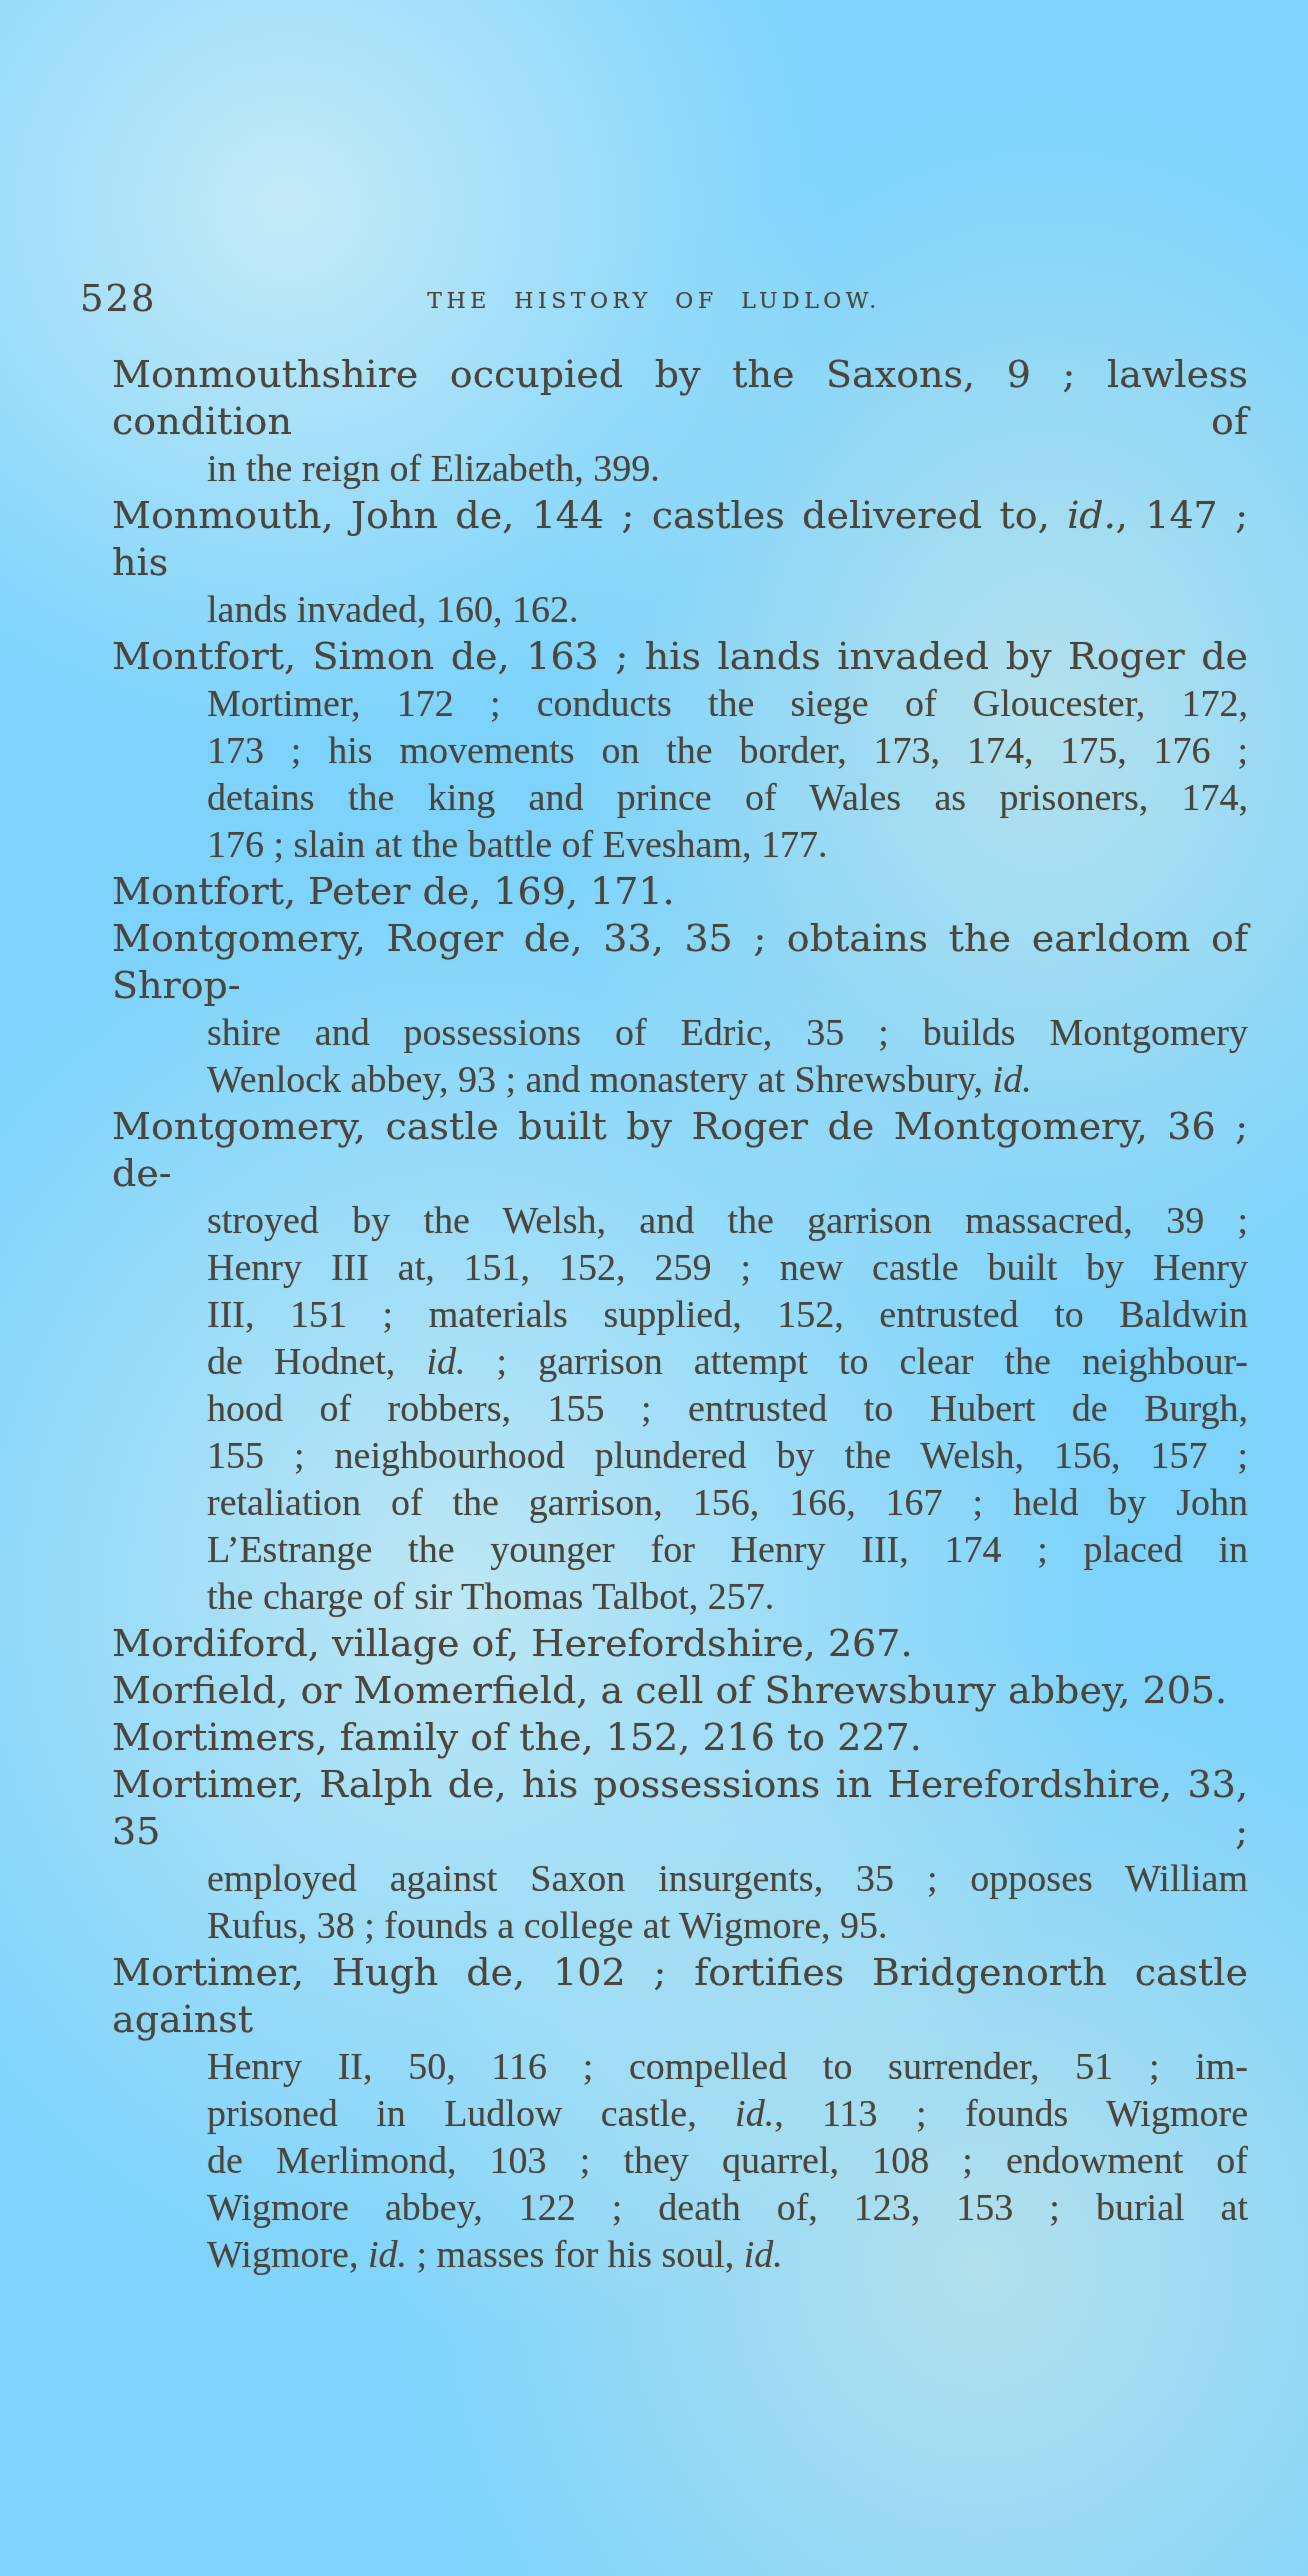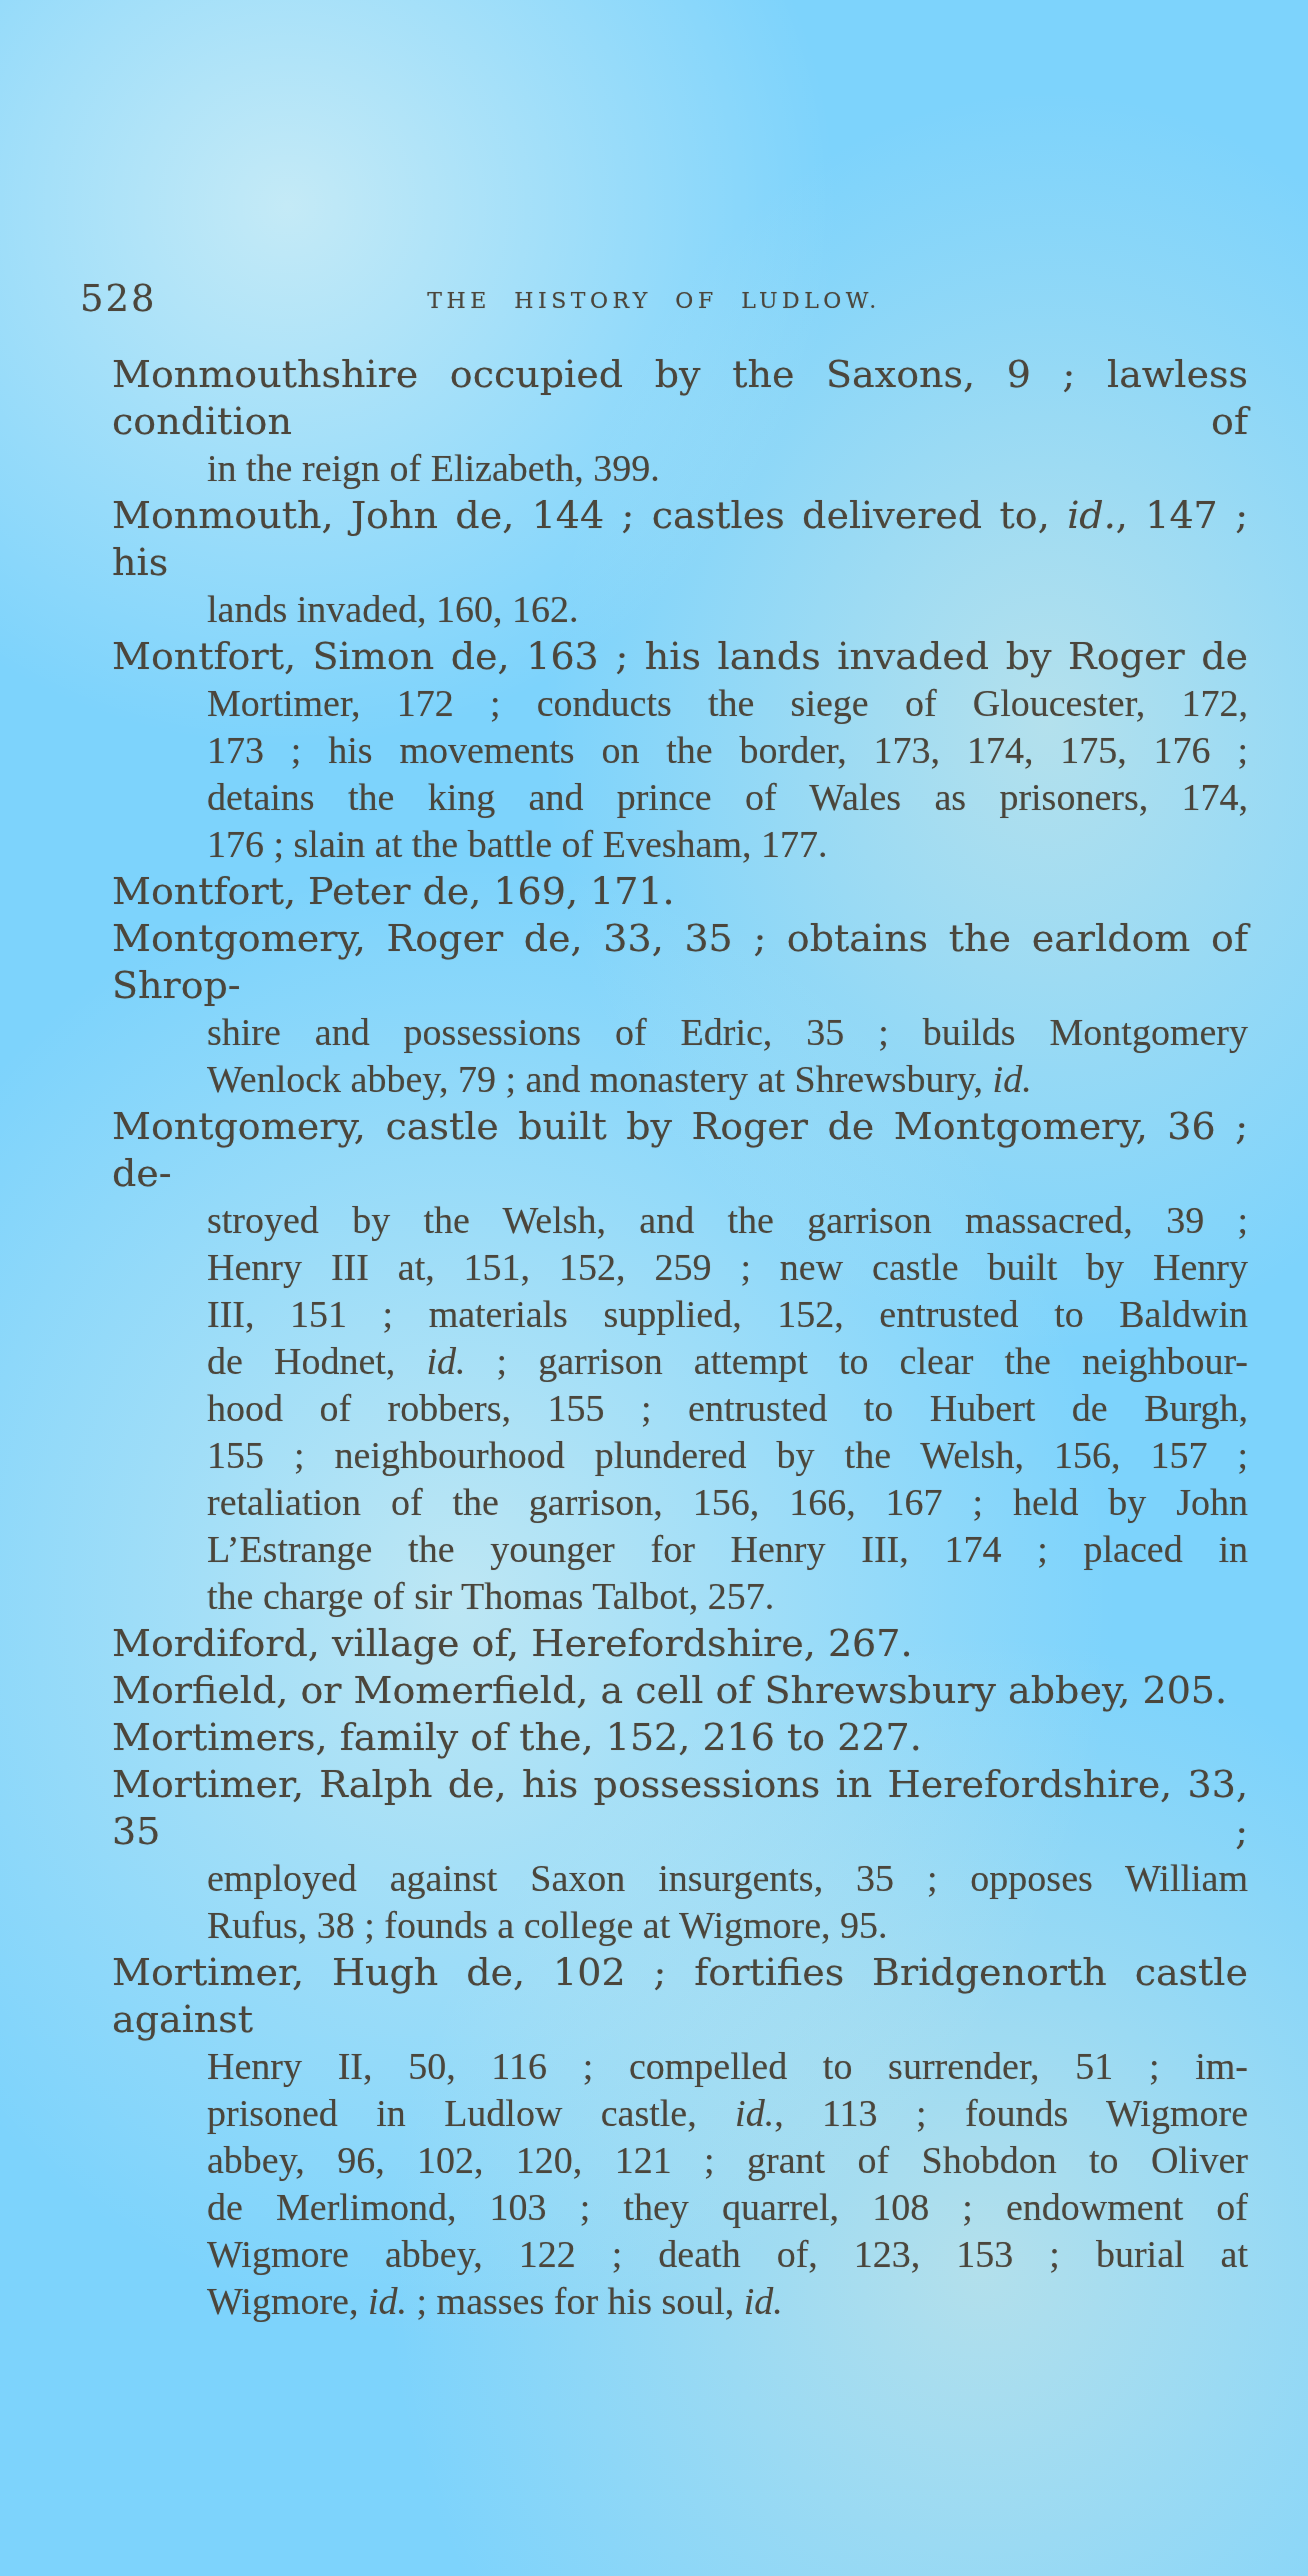--- a/index.html
+++ b/index.html
@@ -97,21 +97,21 @@
         <div class="line cont just"><span>173 ; his movements on the border, 173, 174, 175, 176 ;</span></div>
         <div class="line cont just"><span>detains the king and prince of Wales as prisoners, 174,</span></div>
         <div class="line cont"><span>176 ; slain at the battle of Evesham, 177.</span></div>
       </div>
       <div class="entry">
         <div class="line"><span>Montfort, Peter de, 169, 171.</span></div>
       </div>
       <div class="entry">
         <div class="line just"><span>Montgomery, Roger de, 33, 35 ; obtains the earldom of Shrop-</span></div>
         <div class="line cont just"><span>shire and possessions of Edric, 35 ; builds Montgomery</span></div>
-        <div class="line cont"><span>Wenlock abbey, 79 ; and monastery at Shrewsbury, </span><span class="it">id.</span></div>
+        <div class="line cont"><span>Wenlock abbey, 93 ; and monastery at Shrewsbury, </span><span class="it">id.</span></div>
       </div>
       <div class="entry">
         <div class="line just"><span>Montgomery, castle built by Roger de Montgomery, 36 ; de-</span></div>
         <div class="line cont just"><span>stroyed by the Welsh, and the garrison massacred, 39 ;</span></div>
         <div class="line cont just"><span>Henry III at, 151, 152, 259 ; new castle built by Henry</span></div>
         <div class="line cont just"><span>III, 151 ; materials supplied, 152, entrusted to Baldwin</span></div>
         <div class="line cont just"><span>de Hodnet, </span><span class="it">id.</span><span> ; garrison attempt to clear the neighbour-</span></div>
         <div class="line cont just"><span>hood of robbers, 155 ; entrusted to Hubert de Burgh,</span></div>
         <div class="line cont just"><span>155 ; neighbourhood plundered by the Welsh, 156, 157 ;</span></div>
         <div class="line cont just"><span>retaliation of the garrison, 156, 166, 167 ; held by John</span></div>
@@ -129,20 +129,19 @@
       </div>
       <div class="entry">
         <div class="line just"><span>Mortimer, Ralph de, his possessions in Herefordshire, 33, 35 ;</span></div>
         <div class="line cont just"><span>employed against Saxon insurgents, 35 ; opposes William</span></div>
         <div class="line cont"><span>Rufus, 38 ; founds a college at Wigmore, 95.</span></div>
       </div>
       <div class="entry">
         <div class="line just"><span>Mortimer, Hugh de, 102 ; fortifies Bridgenorth castle against</span></div>
         <div class="line cont just"><span>Henry II, 50, 116 ; compelled to surrender, 51 ; im-</span></div>
         <div class="line cont just"><span>prisoned in Ludlow castle, </span><span class="it">id.</span><span>, 113 ; founds Wigmore</span></div>
-        <div class="line cont just"><span>abbey, 96, 102, 120, 121 ; grant of Shobdon to Oliver</span></div>
         <div class="line cont just"><span>de Merlimond, 103 ; they quarrel, 108 ; endowment of</span></div>
         <div class="line cont just"><span>Wigmore abbey, 122 ; death of, 123, 153 ; burial at</span></div>
         <div class="line cont"><span>Wigmore, </span><span class="it">id.</span><span> ; masses for his soul, </span><span class="it">id.</span></div>
       </div>
     </div>
 </div>
 
 
 </body></html>

